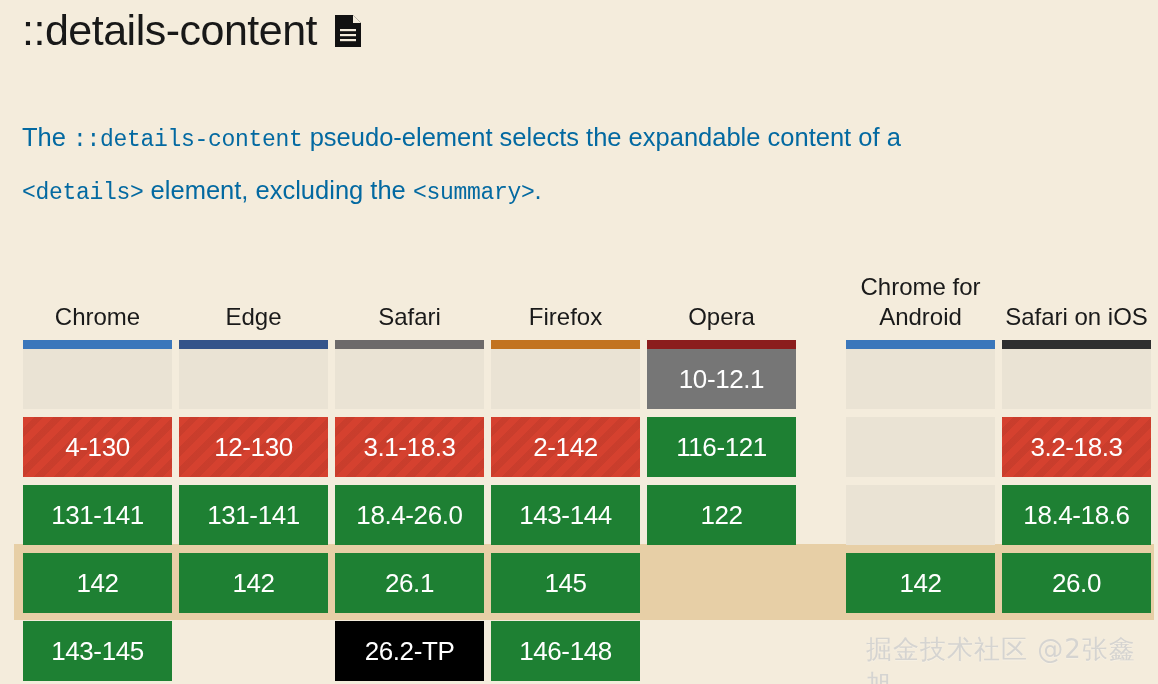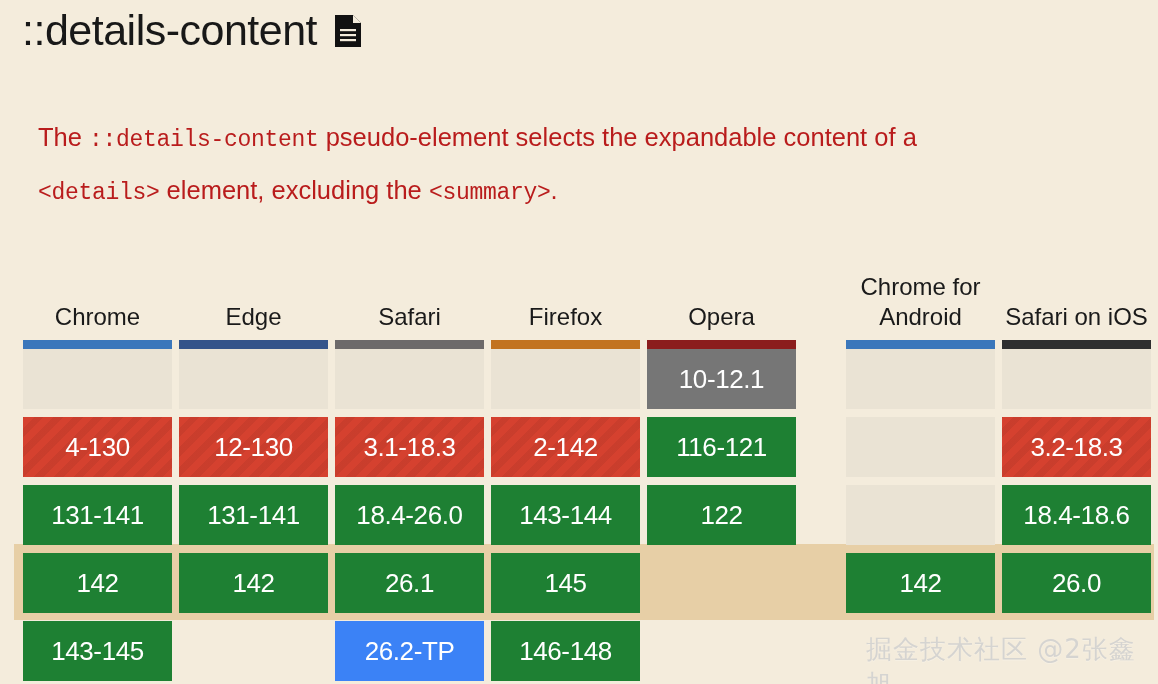--- a/index.html
+++ b/index.html
@@ -38,23 +38,22 @@
   .doc-icon svg { display: block; }
 
   
   .description {
     position: absolute;
     left: 22px;
     top: 112px;
     width: 980px;
     font-size: 25.5px;
     line-height: 50px;
-    color: #b91c1c;
+    color: #0369a1;
     letter-spacing: 0px;
-    margin-left: 16px;
   }
   .description .code {
     font-family: "Liberation Mono", "DejaVu Sans Mono", monospace;
     font-size: 23px;
     letter-spacing: -0.3px;
   }
 
   
   .support-table {
     position: absolute;
@@ -209,21 +208,21 @@
     <div class="col" style="left: 335px;">
       <div class="col-header">
         <div class="col-header-inner">Safari</div>
       </div>
       <div class="brand-bar" style="background: rgb(109, 106, 106);"></div>
       <div class="cells">
         <div class="cell empty-light" style="background: rgb(234, 227, 212);"></div>
         <div class="cell no">3.1-18.3</div>
         <div class="cell yes" style="background: rgb(30, 128, 51);">18.4-26.0</div>
         <div class="cell yes" style="background: rgb(30, 128, 51);">26.1</div>
-        <div class="cell yes" style="background: #3b82f6;">26.2-TP</div>
+        <div class="cell yes" style="background: #000000;">26.2-TP</div>
       </div>
     </div>
     <div class="col" style="left: 491px;">
       <div class="col-header">
         <div class="col-header-inner">Firefox</div>
       </div>
       <div class="brand-bar" style="background: rgb(194, 115, 32);"></div>
       <div class="cells">
         <div class="cell empty-light" style="background: rgb(234, 227, 212);"></div>
         <div class="cell no">2-142</div>

